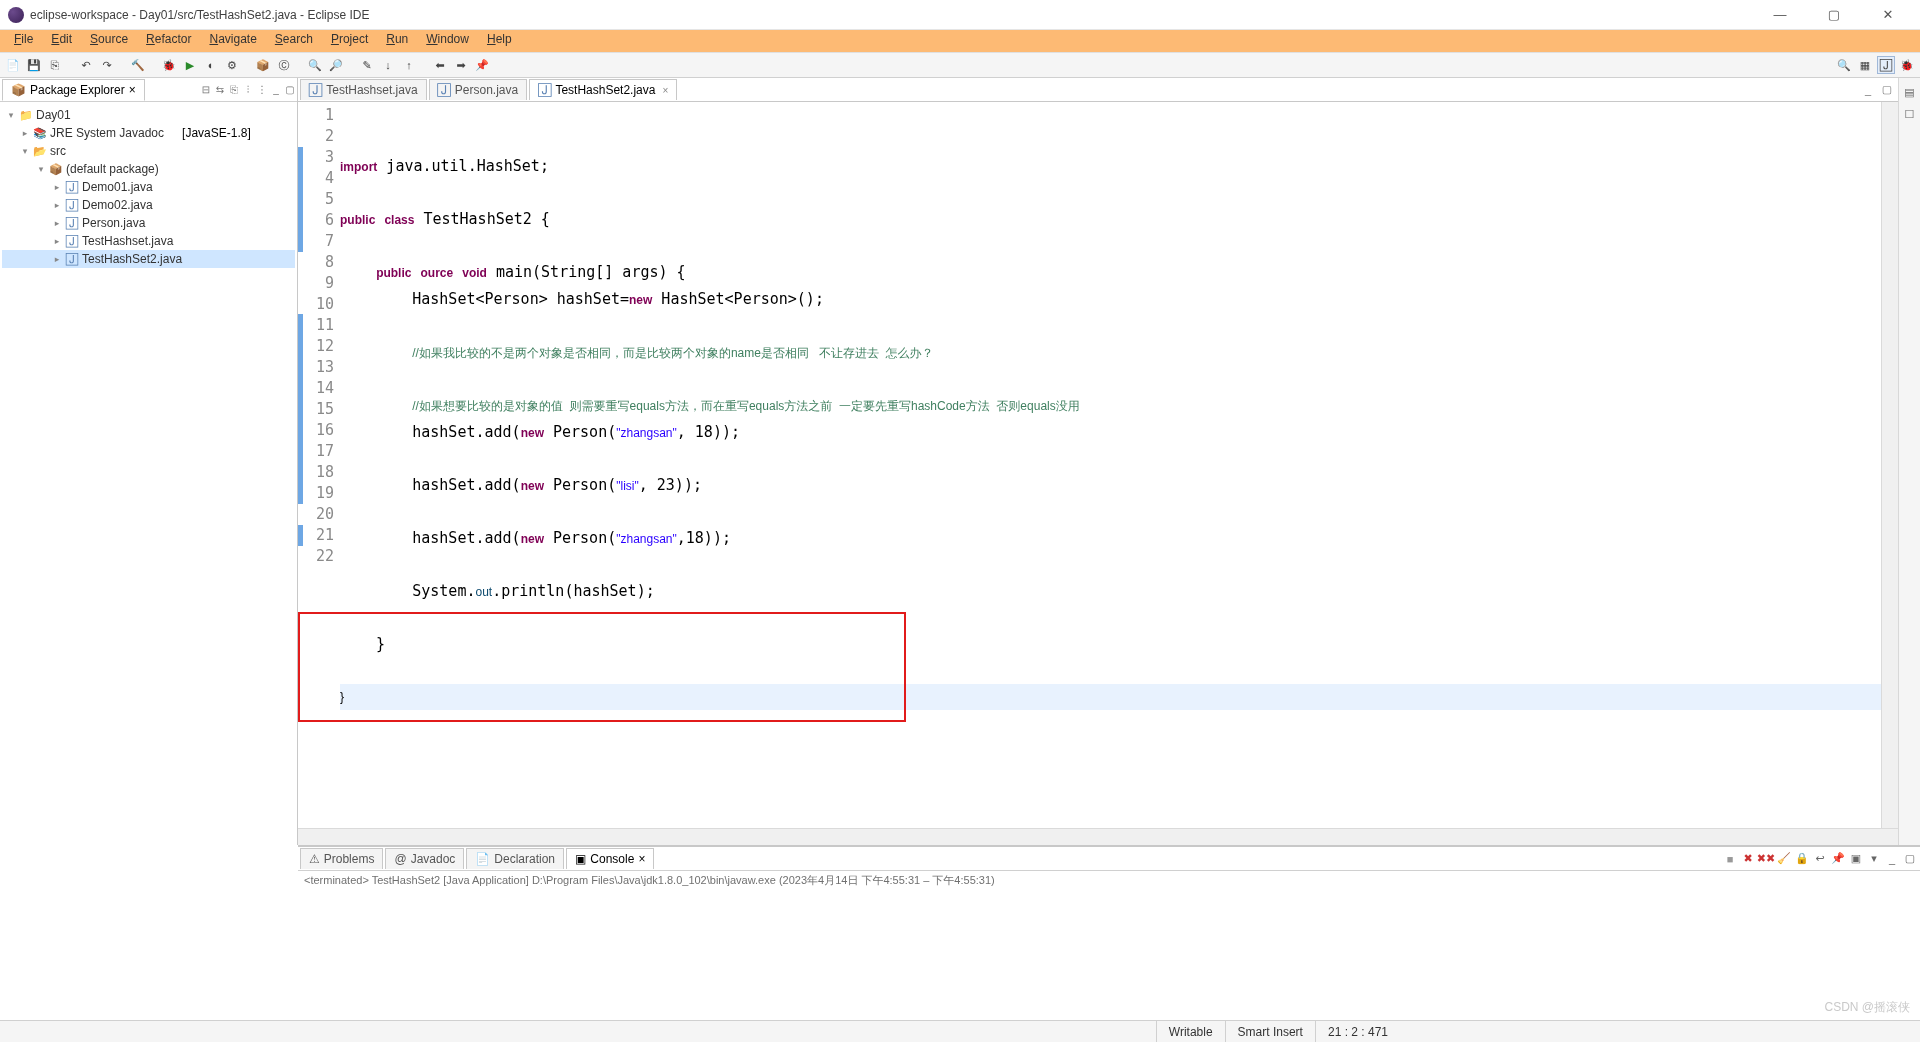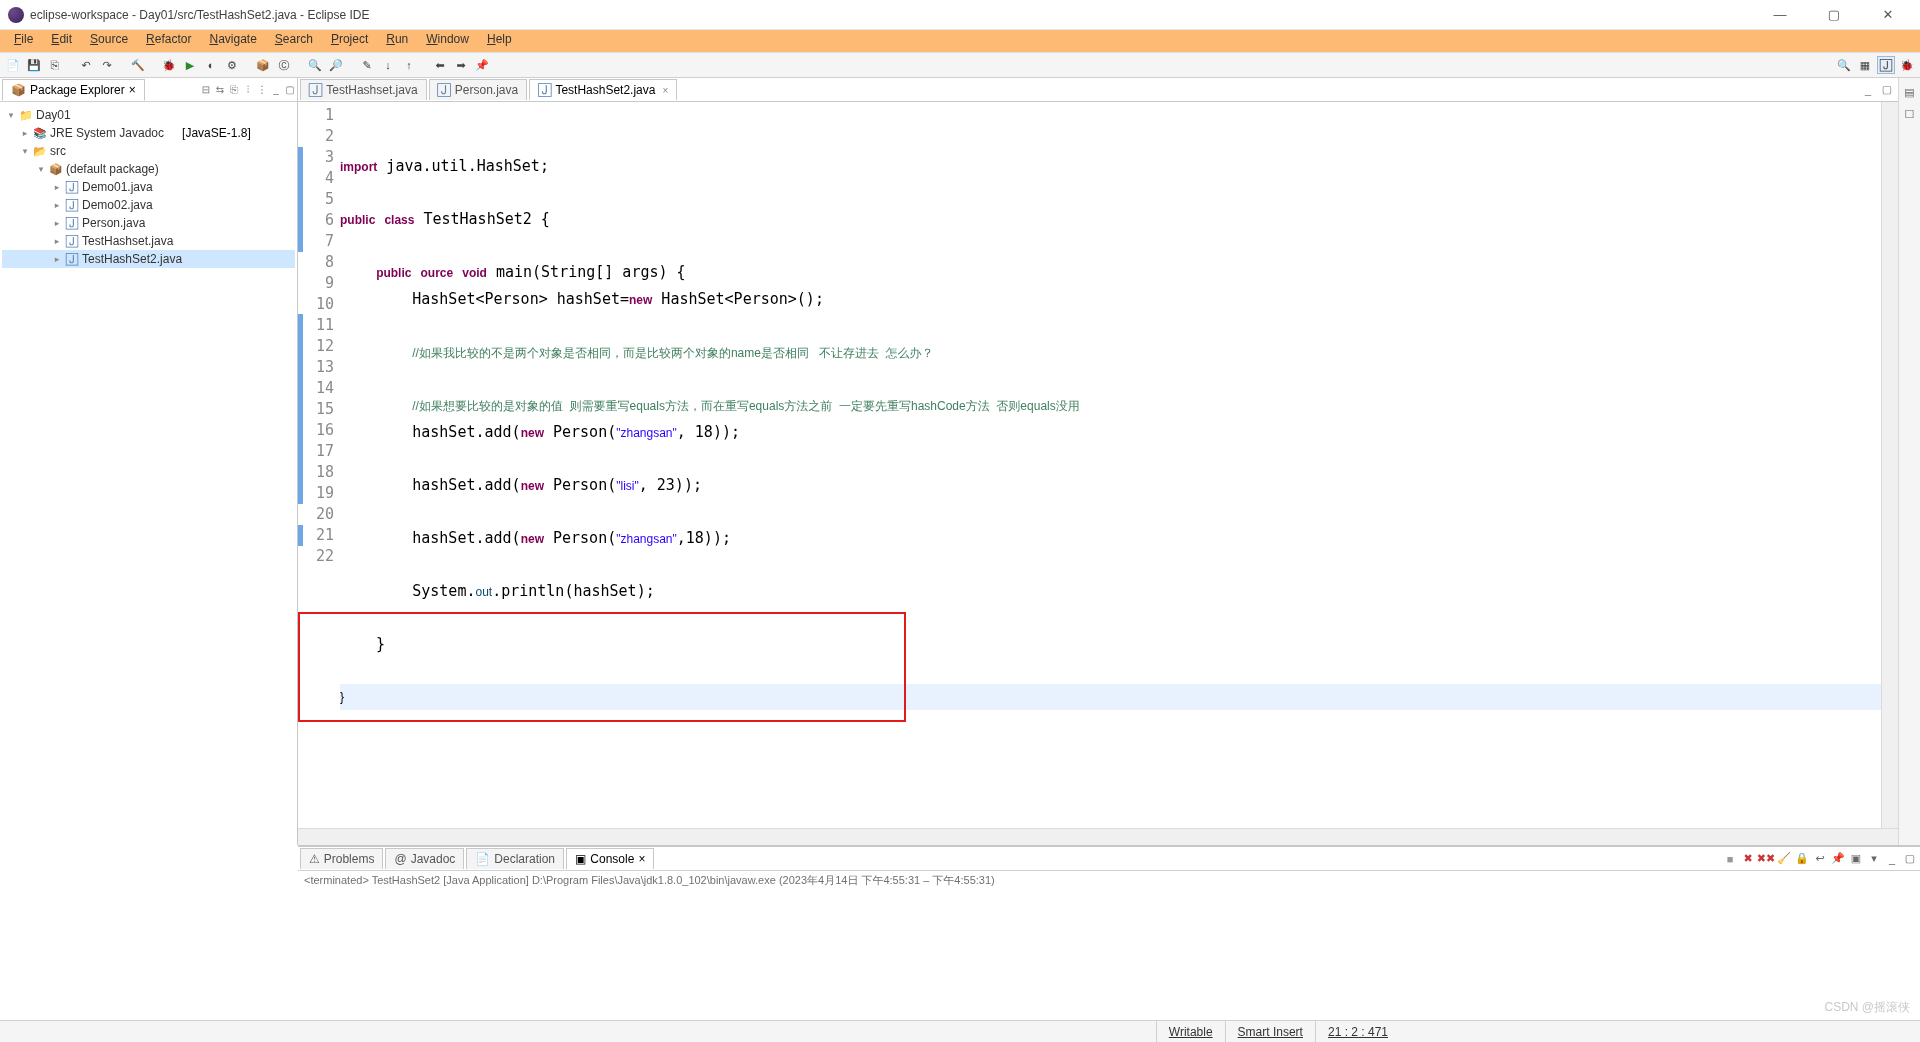--- a/index.html
+++ b/index.html
@@ -45,21 +45,21 @@
 .hscroll { height:17px; background:#f0f0f0; border-top:1px solid #dadada; }
 .bottompane { height:175px; display:flex; flex-direction:column; border-top:2px solid #c8c8c8; margin-left:298px; }
 .btabs { height:24px; display:flex; align-items:center; border-bottom:1px solid #d0d0d0; }
 .btab { padding:3px 8px; border:1px solid #c8c8c8; border-bottom:none; background:#f4f4f4; margin-left:2px; display:flex; align-items:center; gap:4px; color:#555; }
 .btab.active { background:#fff; color:#000; }
 .btabs .spacer { flex:1; }
 .btabs .rtico { width:16px; height:16px; display:inline-flex; align-items:center; justify-content:center; color:#666; margin-right:2px; font-size:11px; }
 .consolehdr { padding:2px 6px; color:#707070; font-size:11px; background:#fff; }
 .consoleout { flex:1; padding:2px 6px; font-family:Consolas,monospace; font-size:15px; line-height:19px; background:#fff; color:#000; }
 .statusbar { height:22px; border-top:1px solid #d0d0d0; background:#f5f5f5; display:flex; align-items:center; font-size:11px; color:#333; }
-.statusbar .cell { padding:0 12px; border-left:1px solid #d0d0d0; height:100%; display:flex; align-items:center;text-decoration:underline; }
+.statusbar .cell { padding:0 12px; border-left:1px solid #d0d0d0; height:100%; display:flex; align-items:center; }
 .redbox { position:absolute; border:2px solid #e11b1b; pointer-events:none; }
 .watermark { position:absolute; right:10px; bottom:26px; color:#c9c9c9; font-size:12px; }
 .rightbar { width:22px; background:#f5f5f5; border-left:1px solid #d8d8d8; display:flex; flex-direction:column; align-items:center; gap:6px; padding-top:6px; }
 .rightbar .ric { width:16px; height:16px; display:flex; align-items:center; justify-content:center; color:#666; font-size:11px; }
 .jico { color:#5981b3; }
 .mark-blue { position:absolute; left:0; width:5px; background:#6ea7e4; }
 </style>
 </head>
 <body>
 

